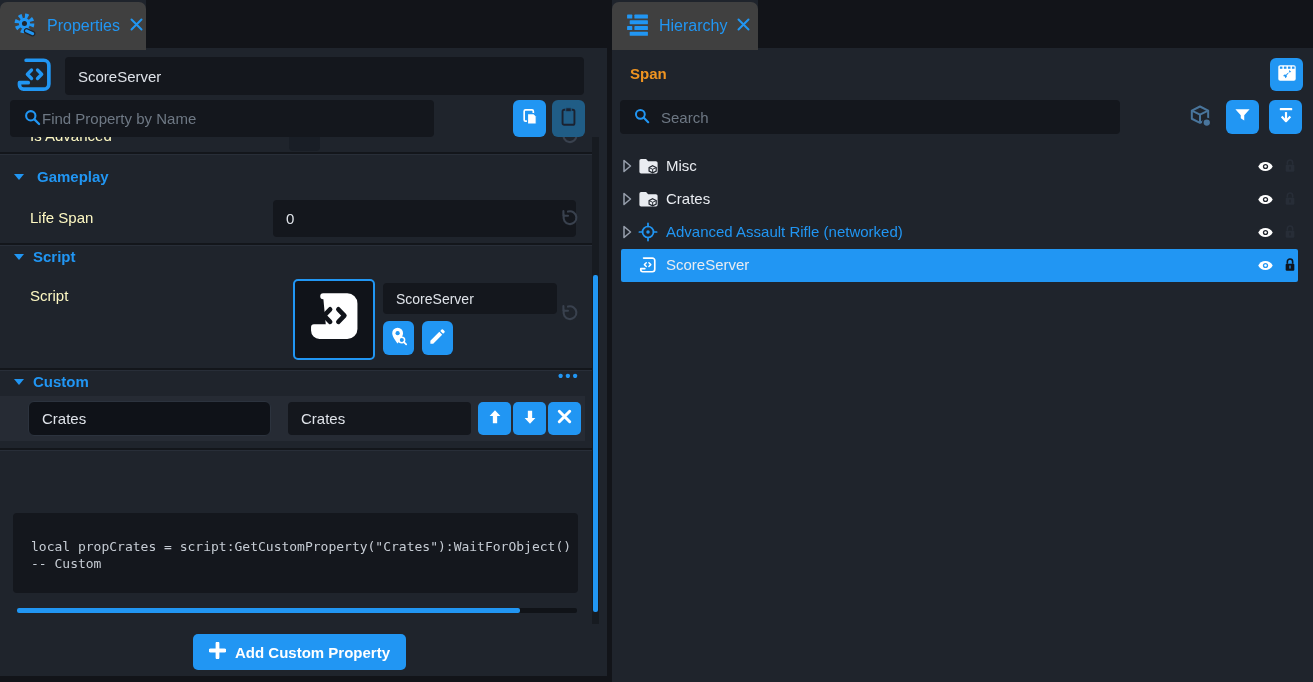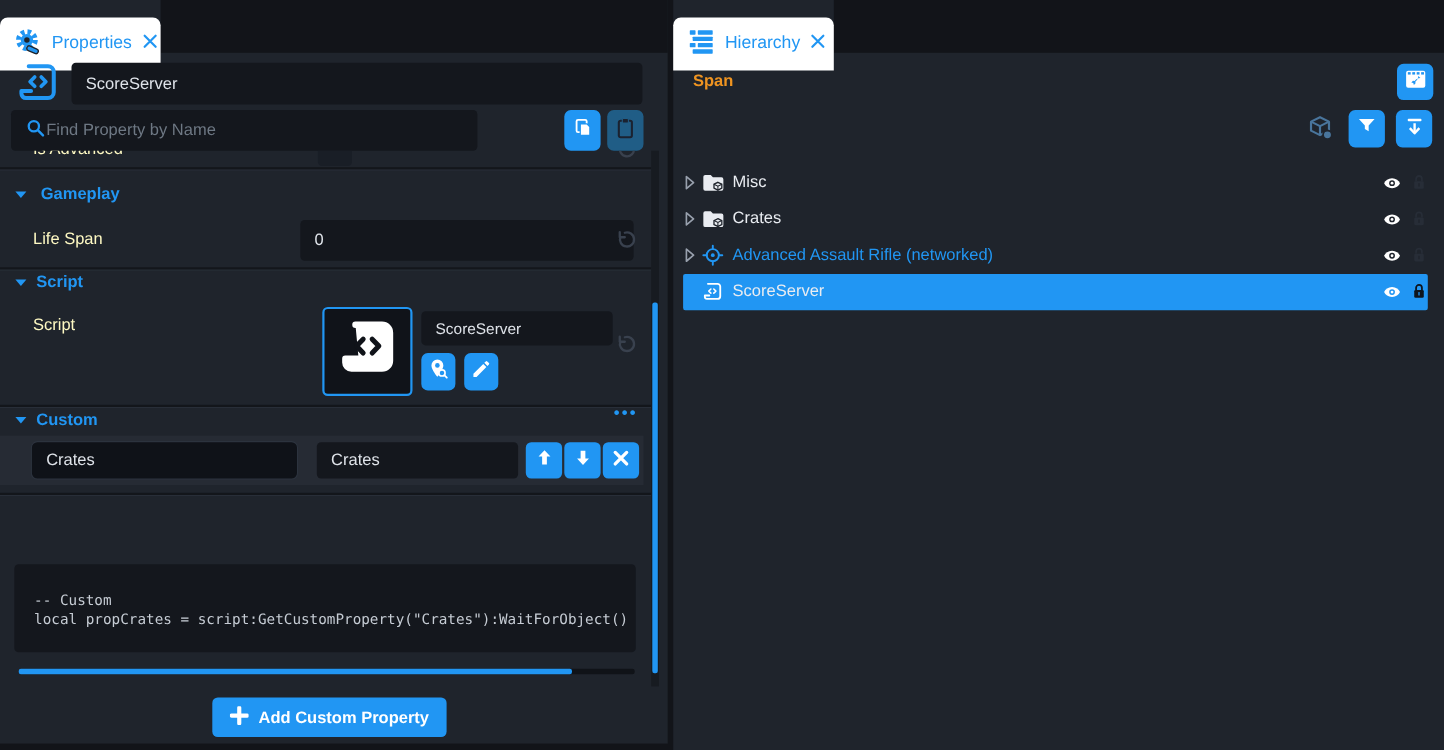--- a/index.html
+++ b/index.html
@@ -4,21 +4,21 @@
 <style>
   * { margin:0; padding:0; box-sizing:border-box; }
   html,body { width:1313px; height:682px; overflow:hidden; background:#121419;
               font-family:"Liberation Sans", sans-serif; }
   #app { position:relative; width:1313px; height:682px; background:#121419; }
 
   .panel { position:absolute; background:#1f242c; }
   #props-panel { left:0; top:0; width:607px; height:676px; }
   #hier-panel  { left:612px; top:0; width:701px; height:682px; }
 
-  .tab { position:absolute; top:16px; height:48px; background:#ffffff;
+  .tab { position:absolute; top:2px; height:48px; background:#404040;
          border-radius:7px 7px 0 0; display:flex; align-items:center;
          gap:9px; padding:0 13px; color:#2196f3; }
   .tab-label { font-size:16px; color:#2196f3; }
   .panel-body-mask { position:absolute; left:146px; right:0; top:0; height:48px; background:#121419; }
 
   .field { background:#14171d; border-radius:4px; color:#dfe3e9; font-size:15px;
            display:flex; align-items:center; padding:0 13px; }
   .placeholder { color:#6e7884; }
 
   .icon-btn { display:flex; align-items:center; justify-content:center;
@@ -238,22 +238,22 @@
           <svg width="17" height="17" viewBox="0 0 18 18">
               <path d="M3.5 3.5 L14.5 14.5 M14.5 3.5 L3.5 14.5" stroke="#fff" stroke-width="3.2" stroke-linecap="round"></path>
             </svg>
         </span>
       </div>
 
       <div class="divider" style="top:311px;"></div>
 
 
       <div id="code-box">
+        <div class="code-line">local propCrates = script:GetCustomProperty("Crates"):WaitForObject()</div>
         <div class="code-line">-- Custom</div>
-        <div class="code-line">local propCrates = script:GetCustomProperty("Crates"):WaitForObject()</div>
       </div>
 
       <div id="hscroll-track">
         <div id="hscroll-thumb"></div>
       </div>
 
       <div id="add-btn">
         <span>
           <svg width="17" height="17" viewBox="0 0 18 18">
               <path d="M9 1.5 v15 M1.5 9 h15" stroke="#fff" stroke-width="4" stroke-linecap="round"></path>
@@ -298,20 +298,29 @@
           <rect x="4.2" y="5" width="2.8" height="2.4" fill="#2196f3"></rect>
             <rect x="8.6" y="5" width="2.8" height="2.4" fill="#2196f3"></rect>
           <rect x="13" y="5" width="2.8" height="2.4" fill="#2196f3"></rect>
             <rect x="17.4" y="5" width="2.8" height="2.4" fill="#2196f3"></rect>
           <path d="M16.8 10.2 c-2.4 0 -4.8 1.2 -6.2 3.2 l-1.8-.3 -1.8 1.8 2.1.7 .7 2.1 1.8-1.8 -.3-1.8 c2-1.4 3.2-3.8 3.2-6.2 Z" transform="translate(1.2 1.5) scale(0.92)" fill="#2196f3"></path>
           <circle cx="15.1" cy="12.9" r="1" fill="#fff"></circle>
         </svg>
       </span>
     </div>
 
+    <div class="field" style="position:absolute;left:8px;top:100px;width:500px;height:34px;gap:10px;">
+      <span>
+        <svg width="18" height="18" viewBox="0 0 22 22">
+            <circle cx="9" cy="9" r="5.4" fill="none" stroke="#2196f3" stroke-width="2.4"></circle>
+            <line x1="13.2" y1="13.2" x2="18.6" y2="18.6" stroke="#2196f3" stroke-width="2.6" stroke-linecap="round"></line>
+          </svg>
+      </span>
+      <span class="placeholder">Search</span>
+    </div>
 
     <span style="position:absolute;left:574px;top:103px;">
       <svg width="28" height="28" viewBox="0 0 24 24">
         <g stroke="#49759c" stroke-width="1.7" fill="none" stroke-linejoin="round">
           <path d="M12 3 L19 6.5 V13.5 L12 17 L5 13.5 V6.5 Z"></path>
           <path d="M5 6.5 L12 10 L19 6.5 M12 10 V17"></path>
         </g>
         <circle cx="17.8" cy="16.8" r="3.4" fill="#49759c" stroke="#1f242c" stroke-width="1.4"></circle>
       </svg>
     </span>

